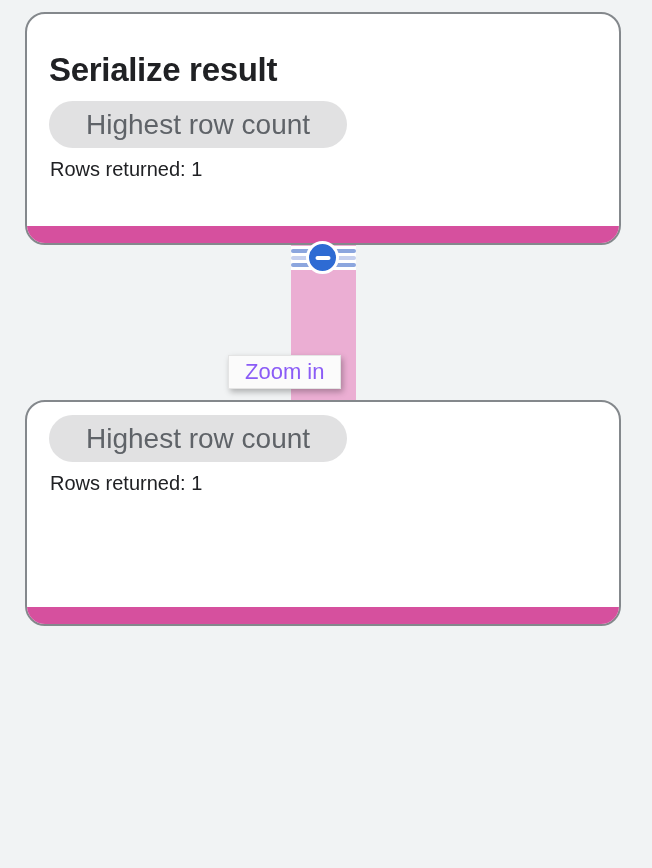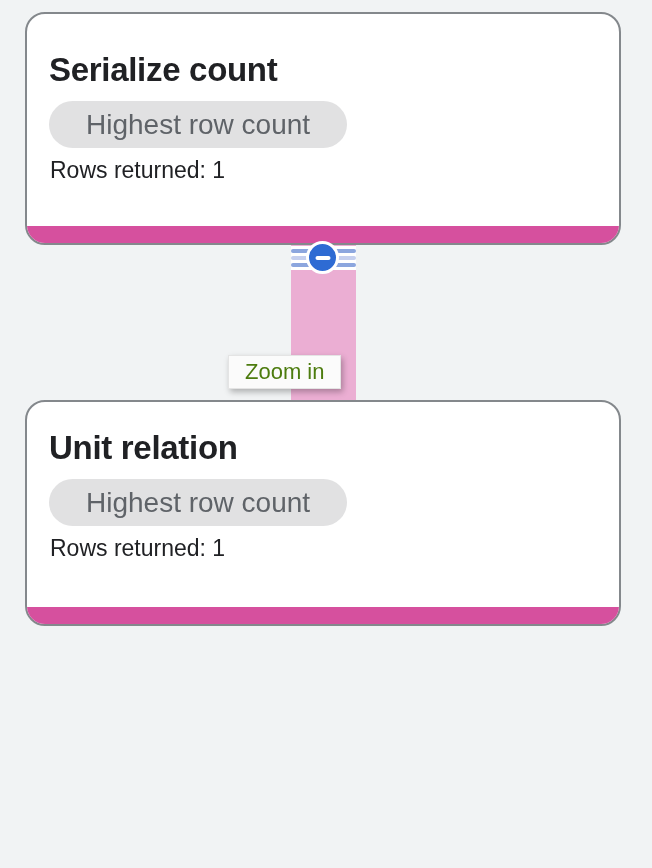--- a/index.html
+++ b/index.html
@@ -49,21 +49,21 @@
     color: #5F6368;
     font-size: 28px;
     line-height: 47px;
     padding: 0 37px;
     border-radius: 26px;
     white-space: nowrap;
   }
 
   .rows {
     margin: 10px 0 0 23px;
-    font-size: 23px;
+    font-size: 20px;
     color: #202124;
     line-height: 1.1;
   }
 
   .accent-bar {
     position: absolute;
     left: 0; right: 0; bottom: 0;
     height: 17px;
     background: #D6509E;
   }
@@ -126,55 +126,54 @@
   
   .tooltip {
     position: absolute;
     left: 228px;
     top: 355px;
     height: 34px;
     box-sizing: border-box;
     background: #FBFBFB;
     border: 1px solid #E4E4E4;
     box-shadow: 2px 3px 6px rgba(0,0,0,0.28);
-    color: #4d7c0f;
+    color: #8b5cf6;
     font-size: 22px;
     line-height: 32px;
     padding: 0 16px;
     text-align: right;
     white-space: nowrap;
     z-index: 5;
   }
 </style>
 </head>
 <body>
 
 <div>
 
   <div class="card card-1">
-    <div class="card-title">Serialize count</div>
+    <div class="card-title">Serialize result</div>
     <div class="badge">Highest row count</div>
     <div class="rows">Rows returned: 1</div>
     <div class="accent-bar"></div>
   </div>
 
   <div class="edge"></div>
 
   <div class="collapse-strip">
     <div class="stripe s1"></div>
     <div class="stripe s2"></div>
     <div class="stripe s3"></div>
   </div>
 
   <button class="collapse-btn">
     <span class="minus-glyph"></span>
   </button>
 
   <div class="tooltip">Zoom in</div>
 
   <div class="card card-2">
-    <div class="card-title">Unit relation</div>
     <div class="badge">Highest row count</div>
     <div class="rows">Rows returned: 1</div>
     <div class="accent-bar"></div>
   </div>
 
 </div>
 
 </body></html>

